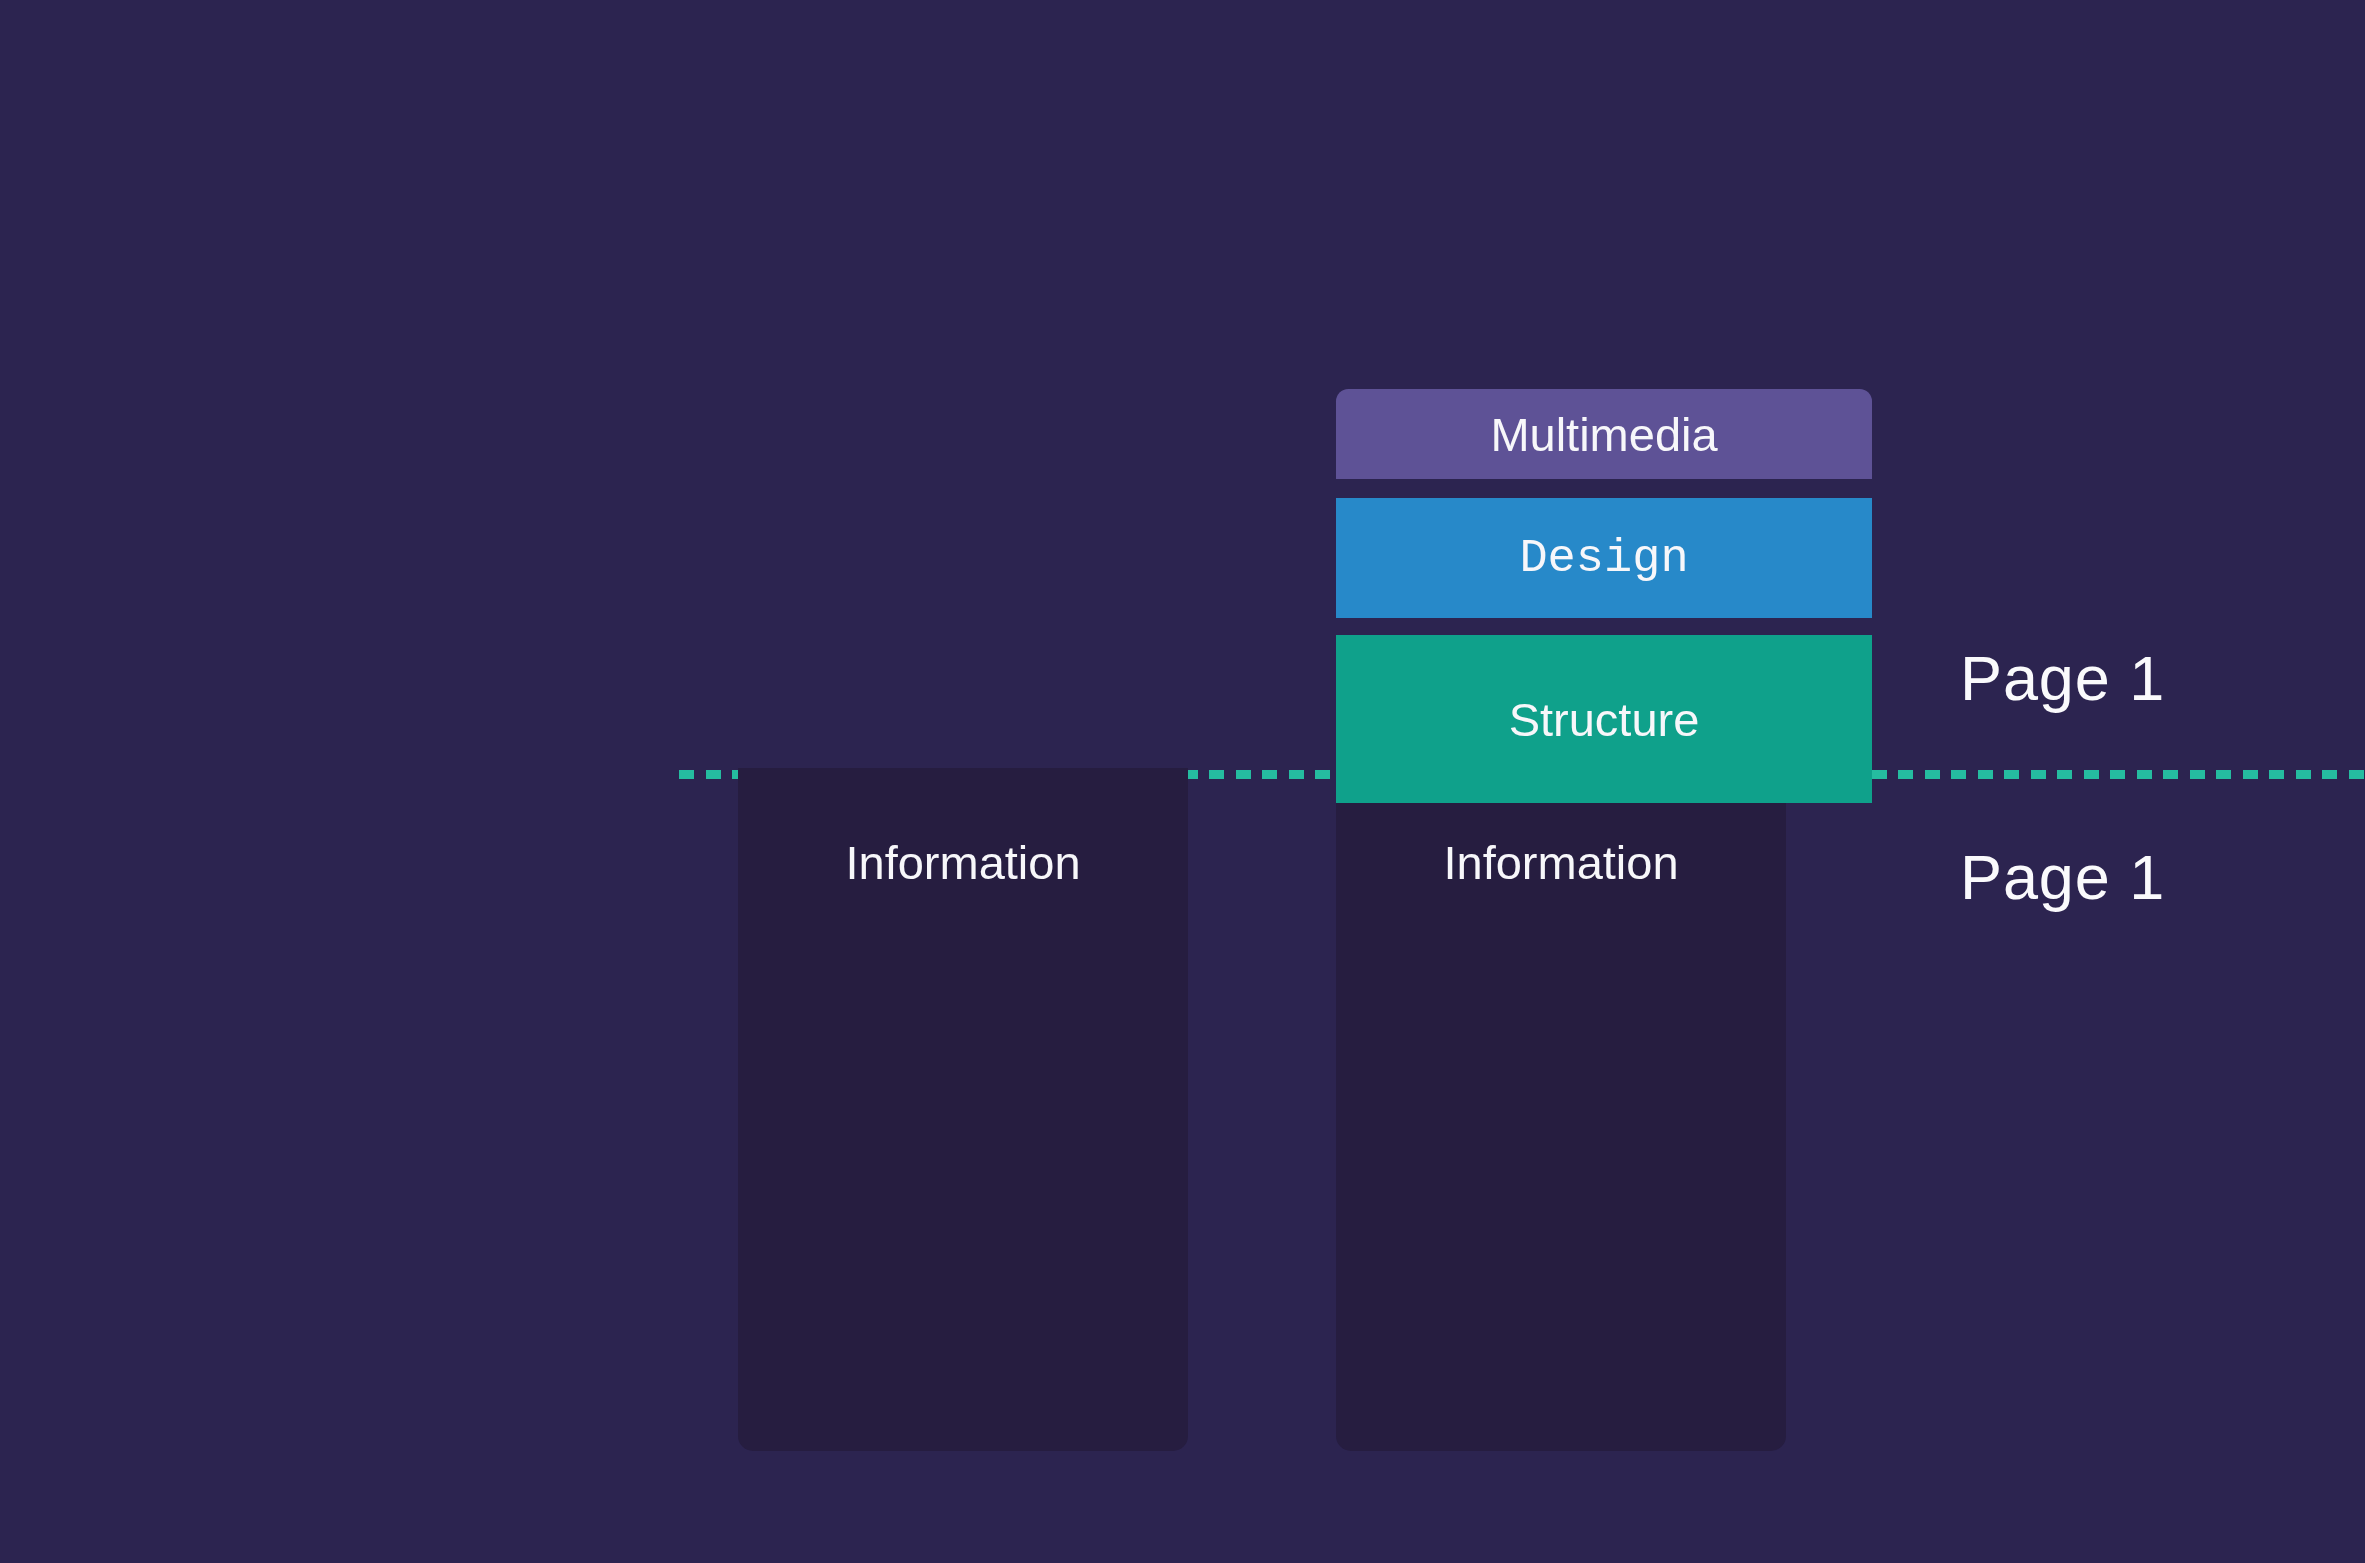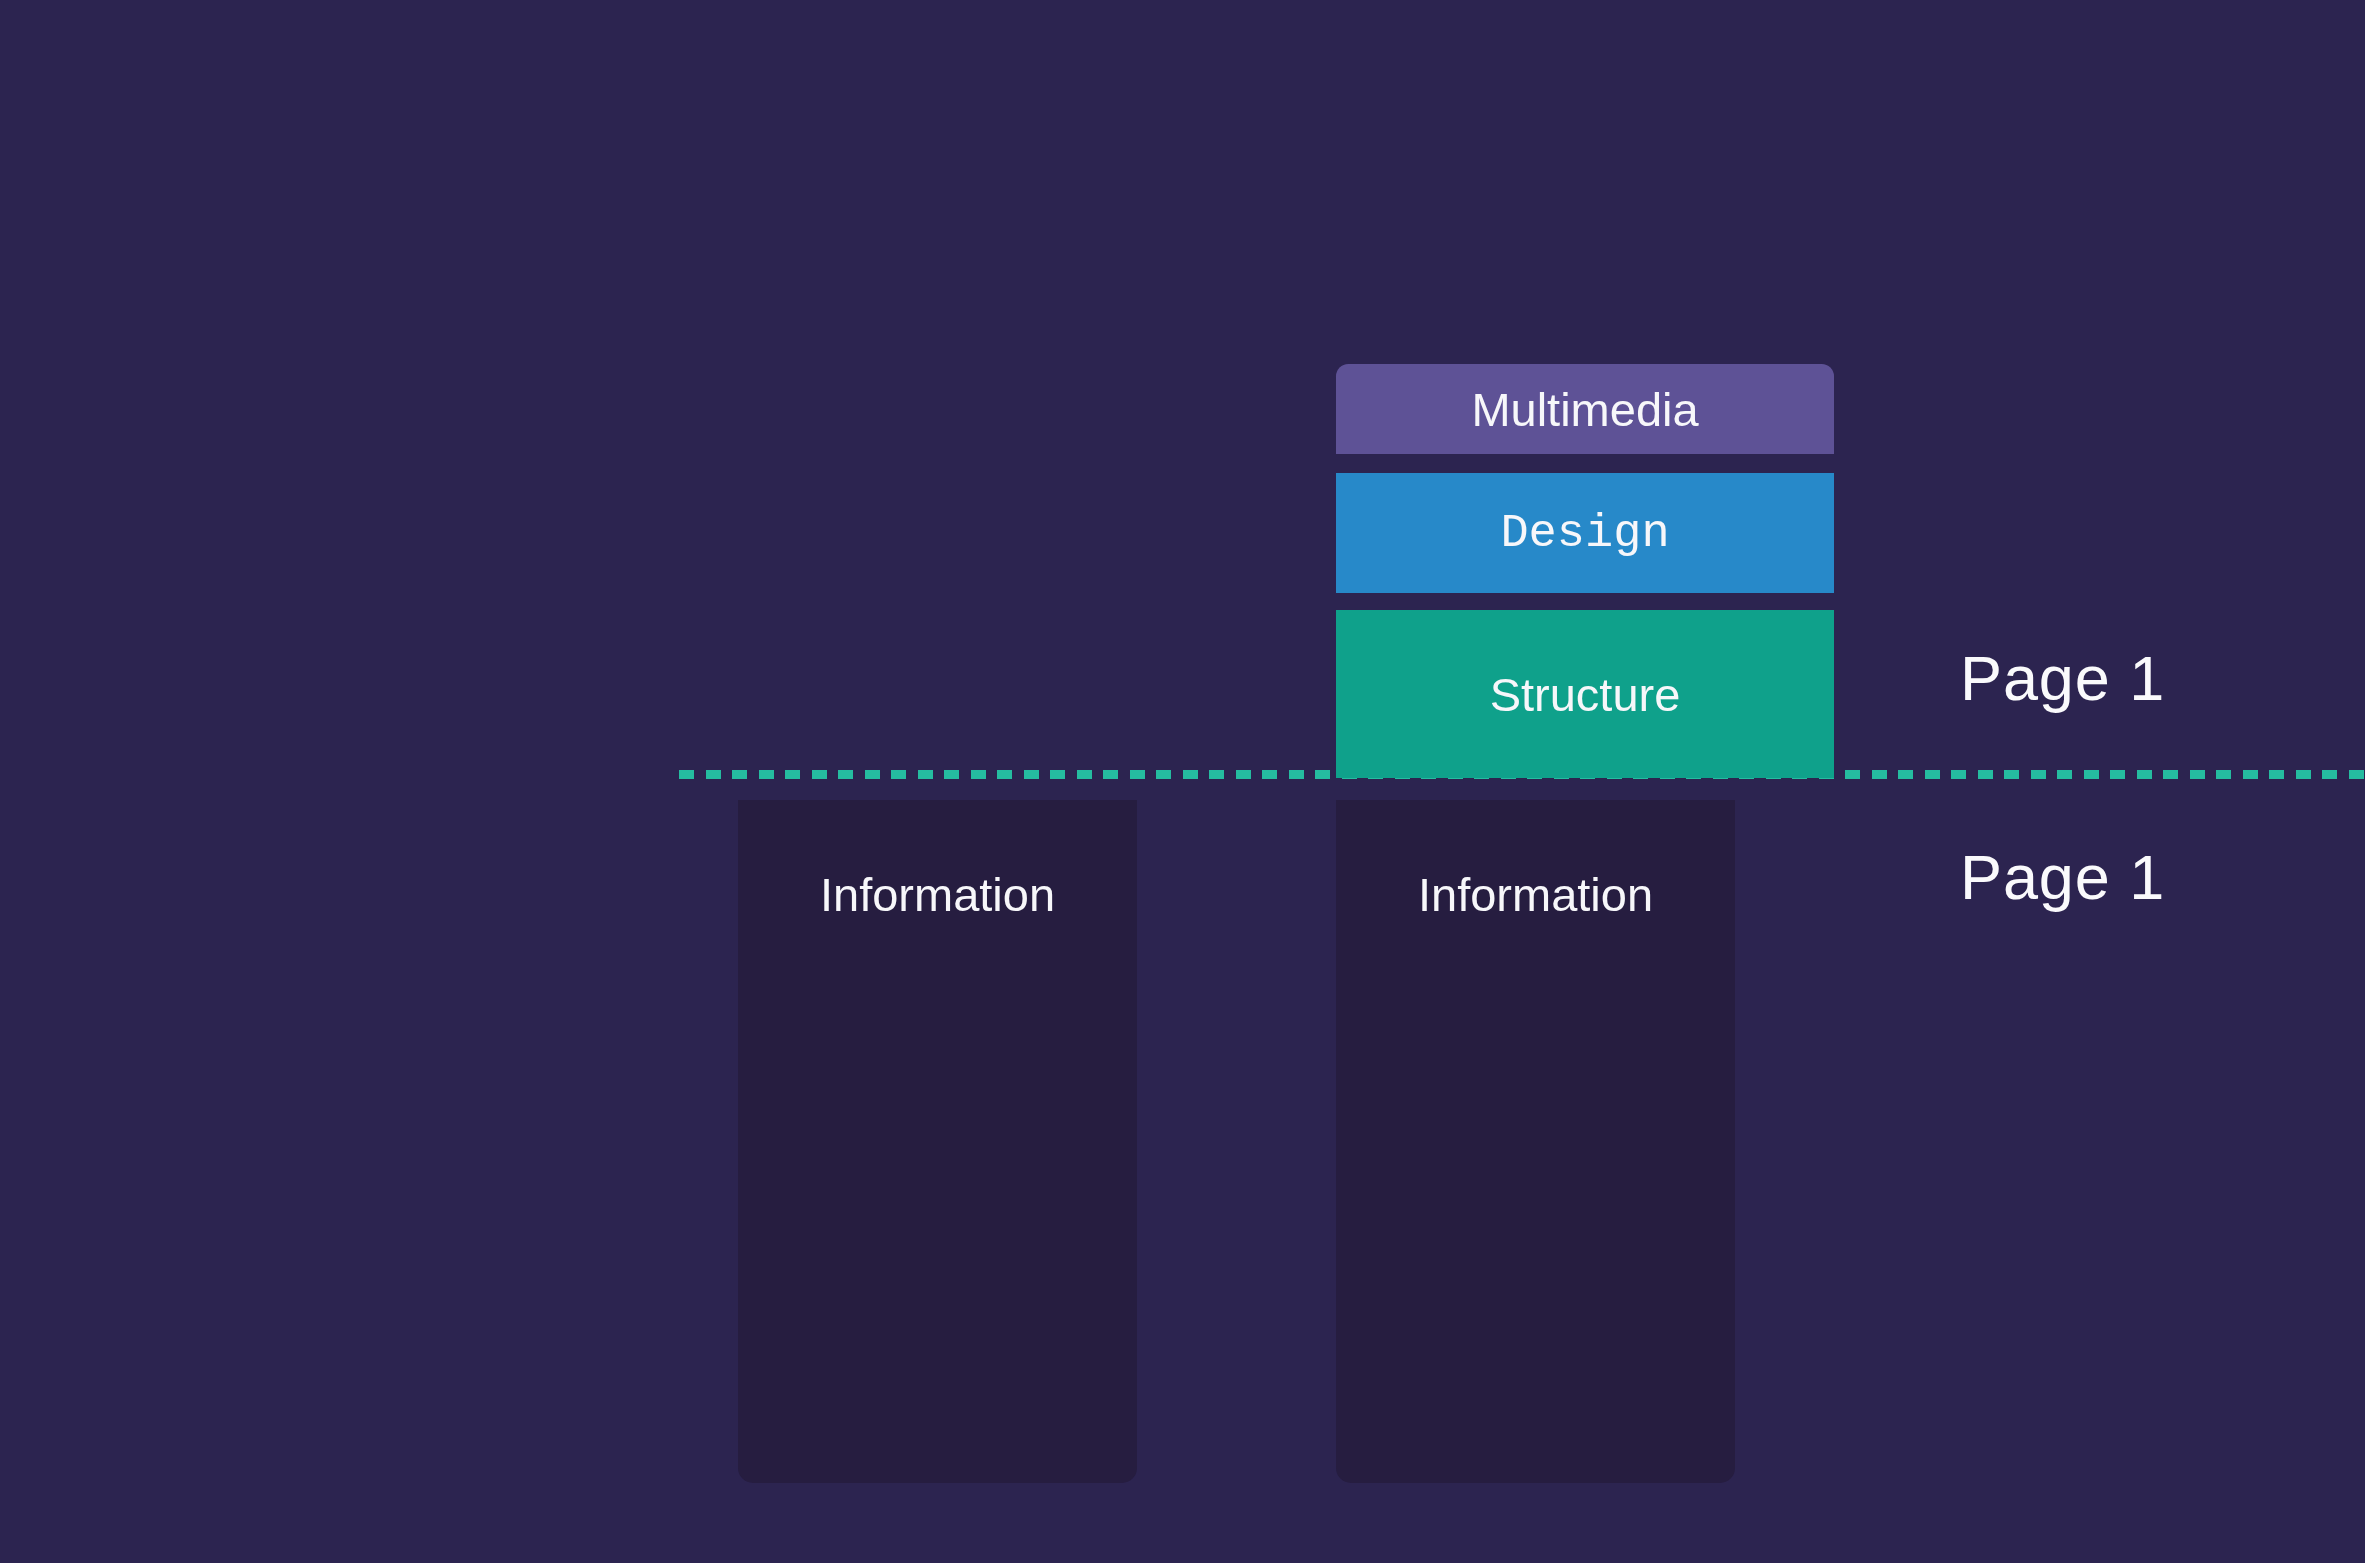--- a/index.html
+++ b/index.html
@@ -28,33 +28,33 @@
     background:repeating-linear-gradient(90deg,
       var(--threshold-line) 0 15px, transparent 15px 26.5px);
     z-index:1;
   }
   .threshold-label{
     position:absolute;left:176px;top:752px;
     font-size:47px;line-height:47px;letter-spacing:2.8px;
     color:var(--threshold-text);white-space:nowrap;z-index:3;
   }
   .column{
-    position:absolute;top:800px;width:399px;height:683px;
+    position:absolute;top:768px;width:450px;height:683px;
     background:var(--column);border-radius:0 0 15px 15px;z-index:2;
   }
   .column.left{left:738px;}
   .column.right{left:1336px;}
   .column-label{
     position:absolute;top:68px;left:0;width:100%;
     text-align:center;font-size:47px;line-height:53px;
     color:var(--block-label);white-space:nowrap;
   }
   .segment{
-    position:absolute;left:1336px;width:498px;
-    display:flex;align-items:center;justify-content:center;z-index:2;
+    position:absolute;left:1336px;width:536px;
+    display:flex;align-items:center;justify-content:center;z-index:2;margin-top:25px;
   }
   .segment-multimedia{top:364px;height:90px;background:var(--multimedia);border-radius:12.3px 12.3px 0 0;}
   .segment-design{top:473px;height:120px;background:var(--design);font-family:Liberation Mono, monospace;}
   .segment-structure{top:610px;height:168px;background:var(--structure);}
   .segment-label{
     font-size:47px;line-height:47px;color:var(--block-label);white-space:nowrap;
   }
   .page-label{
     position:absolute;left:1960px;
     font-size:63px;line-height:63px;font-weight:400;letter-spacing:0.9px;

